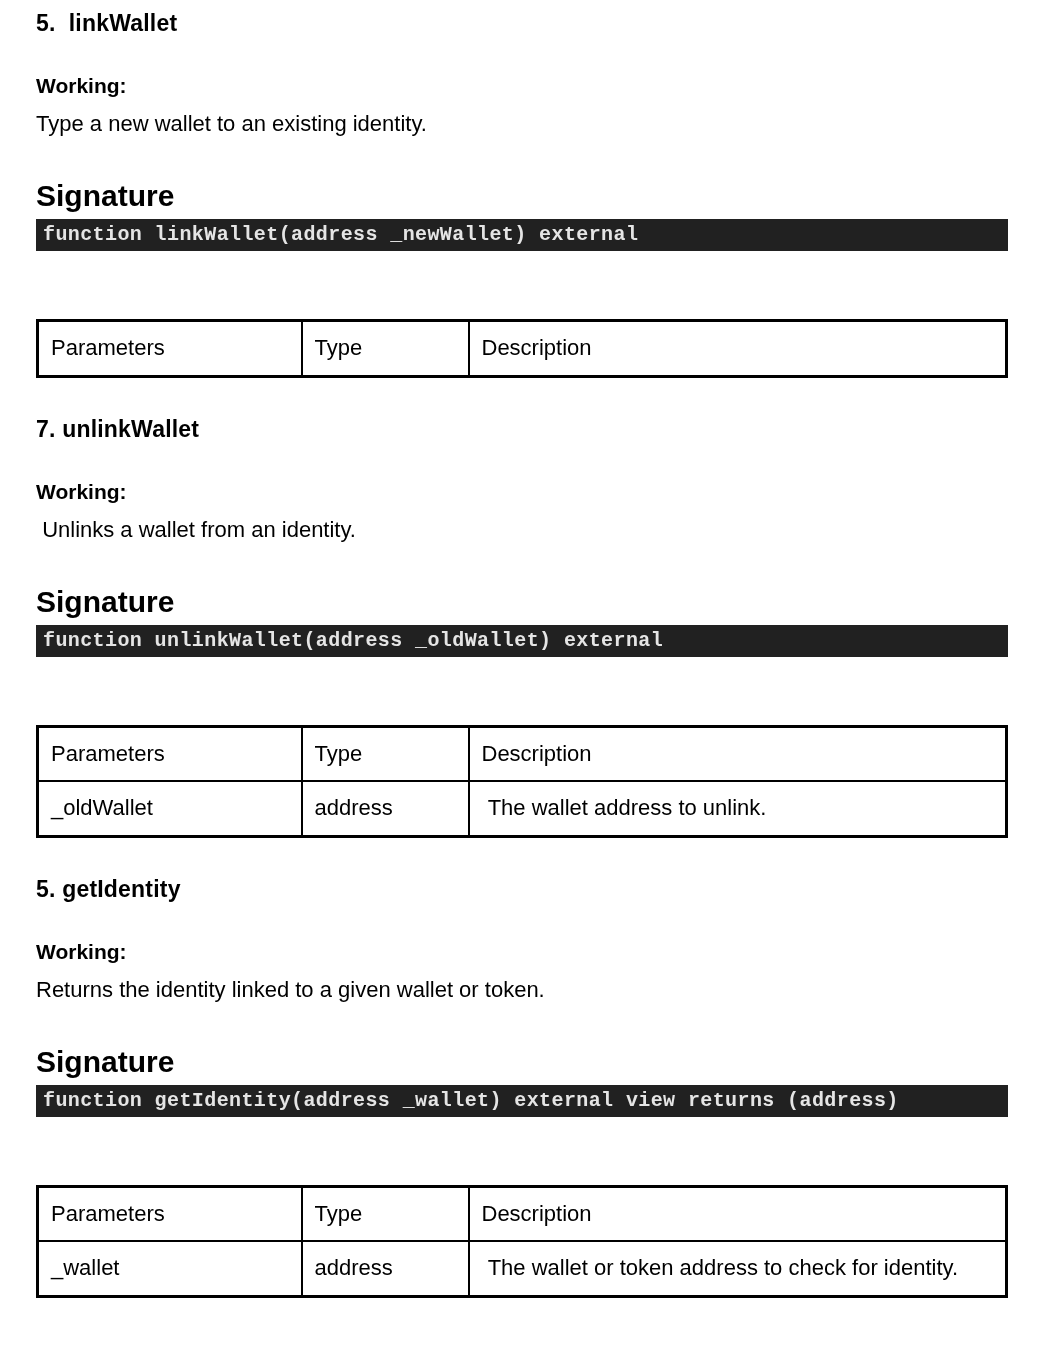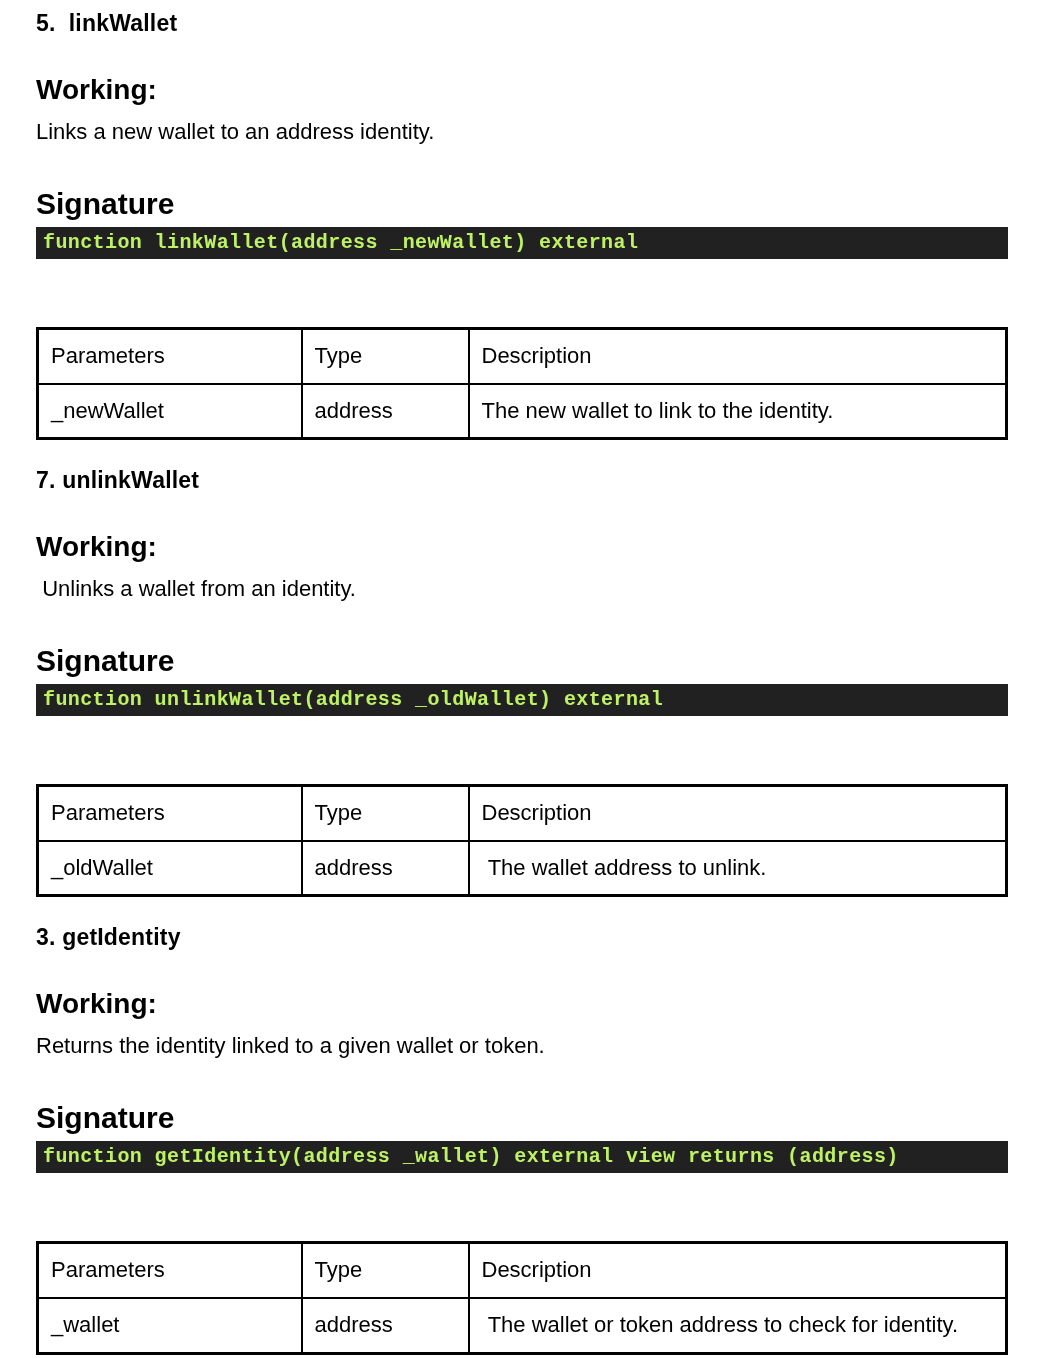--- a/index.html
+++ b/index.html
@@ -10,45 +10,45 @@
     background: #ffffff;
     color: #000000;
     padding: 10px 36px 20px 36px;
     font-family: "Liberation Sans", sans-serif;
     overflow: hidden;
   }
   .section { display: block; }
   .heading {
     font-size: 23px;
     font-weight: bold;
-    margin-top: 27px;
+    margin-top: 38px;
     white-space: pre-wrap;
     letter-spacing: 0.2px;
   }
   .section:first-child .heading { margin-top: 0; }
   .working-label {
-    font-size: 28px;
+    font-size: 21px;
     font-weight: bold;
     margin-top: 37px;
   }
   .working-text {
     font-size: 22px;
     margin-top: 13px;
     white-space: pre-wrap;
   }
   .signature-label {
     font-size: 30px;
     font-weight: bold;
     margin-top: 42px;
   }
   .code-block {
     margin-top: 6px;
     width: 972px;
     background: #212121;
-    color: #bef264;
+    color: #e5e5e5;
     font-family: "Liberation Mono", "DejaVu Sans Mono", monospace;
     font-weight: bold;
     font-size: 20px;
     line-height: 32px;
     height: 32px;
     padding: 0 7px;
     letter-spacing: 0.4px;
     white-space: pre;
     overflow: hidden;
   }
@@ -76,39 +76,34 @@
   col.c-desc  { width: auto; }
 </style>
 </head>
 <body>
 
 <div class="page">
 
   <div class="section">
     <div class="heading">5.  linkWallet</div>
     <div class="working-label">Working:</div>
-    <div class="working-text">Links a new wallet to an address identity.</div>
+    <div class="working-text">Type a new wallet to an existing identity.</div>
     <div class="signature-label">Signature</div>
     <div class="code-block">function linkWallet(address _newWallet) external</div>
     <table class="params-table">
       <colgroup>
           <col class="c-param">
           <col class="c-type">
           <col class="c-desc">
         </colgroup>
       <tbody>
           <tr>
         <th>Parameters</th>
         <th>Type</th>
         <th>Description</th>
-      </tr>
-      <tr>
-        <td>_newWallet</td>
-        <td>address</td>
-        <td>The new wallet to link to the identity.</td>
       </tr>
     </tbody>
       </table>
   </div>
 
   <div class="section">
     <div class="heading">7. unlinkWallet</div>
     <div class="working-label">Working:</div>
     <div class="working-text"> Unlinks a wallet from an identity.</div>
     <div class="signature-label">Signature</div>
@@ -128,21 +123,21 @@
       <tr>
         <td>_oldWallet</td>
         <td>address</td>
         <td> The wallet address to unlink.</td>
       </tr>
     </tbody>
       </table>
   </div>
 
   <div class="section">
-    <div class="heading">3. getIdentity</div>
+    <div class="heading">5. getIdentity</div>
     <div class="working-label">Working:</div>
     <div class="working-text">Returns the identity linked to a given wallet or token.</div>
     <div class="signature-label">Signature</div>
     <div class="code-block">function getIdentity(address _wallet) external view returns (address)</div>
     <table class="params-table">
       <colgroup>
           <col class="c-param">
           <col class="c-type">
           <col class="c-desc">
         </colgroup>

